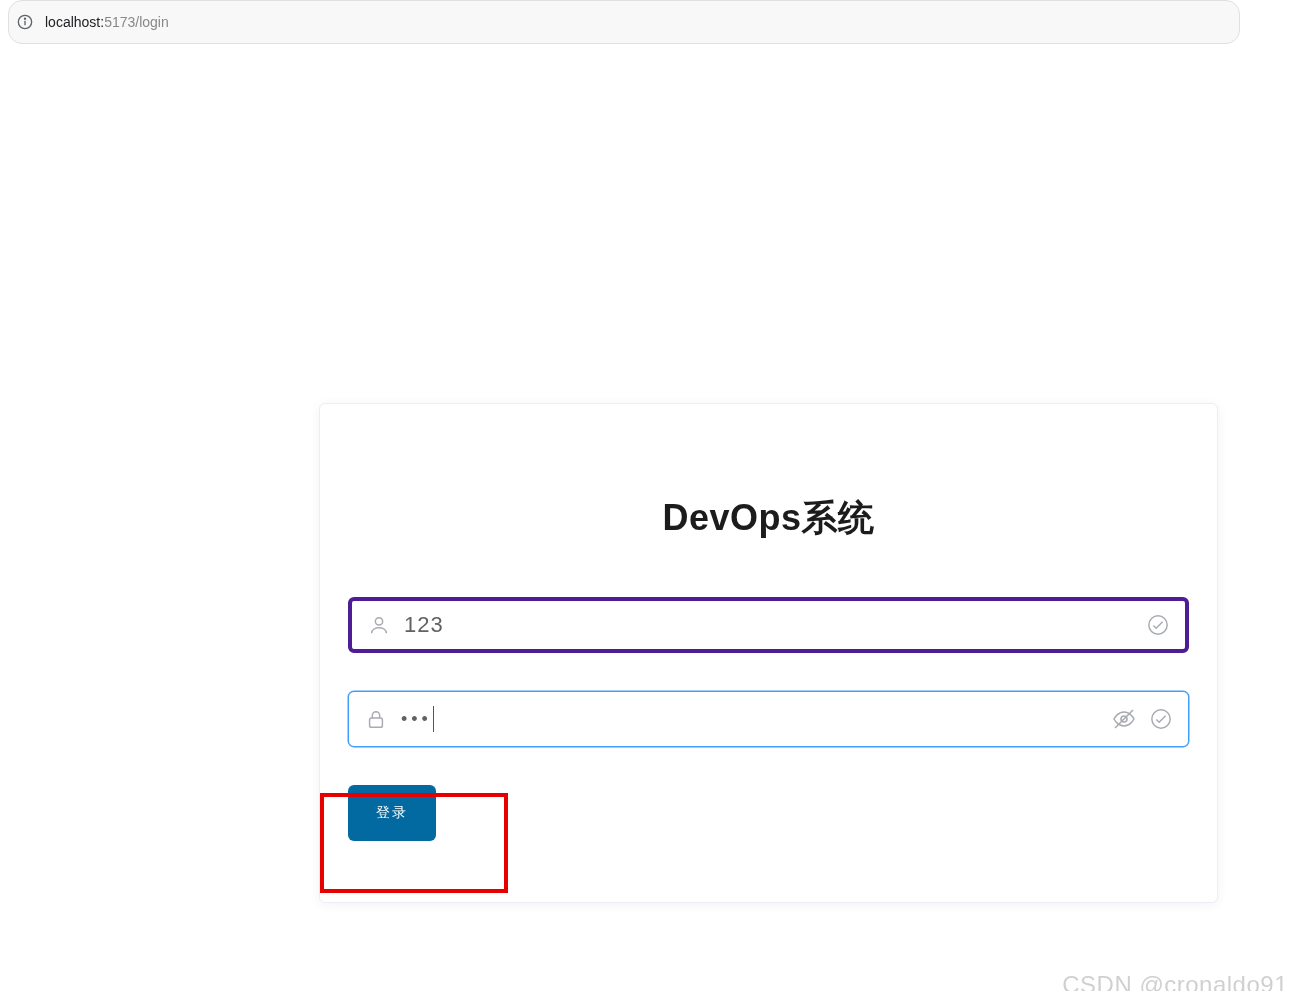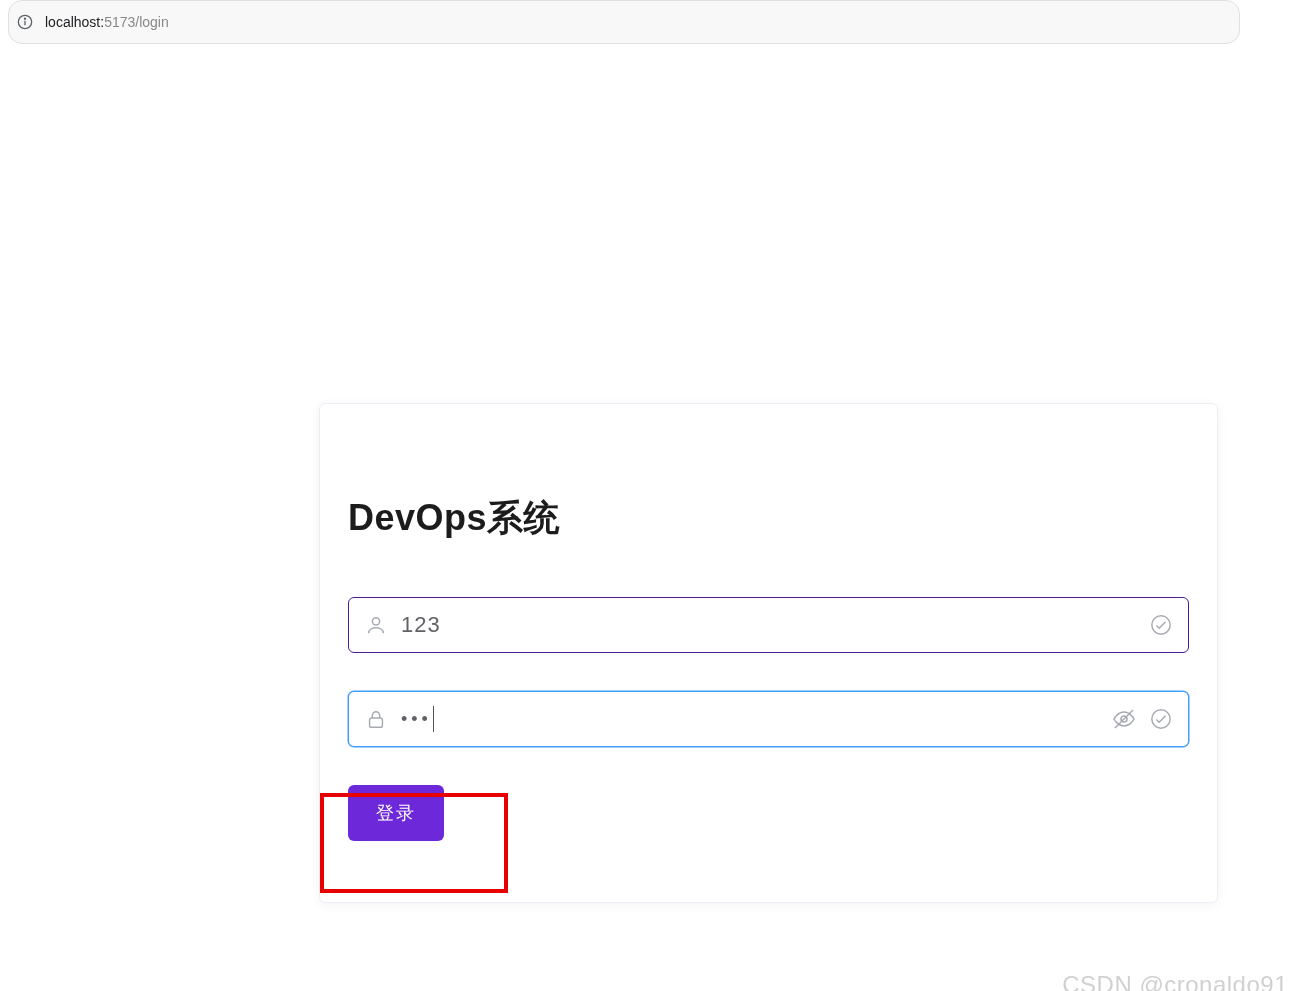--- a/index.html
+++ b/index.html
@@ -58,33 +58,33 @@
       background: #fff;
       border: 1px solid #ebeef5;
       border-radius: 6px;
       box-shadow: 0 2px 12px 0 rgba(0,0,0,0.05);
       padding: 20px 28px;
     }
     .login-title {
       font-size: 36px;
       font-weight: 700;
       color: #1c1c1c;
-      text-align: left;
+      text-align: center;
       margin-top: 70px;
       margin-bottom: 54px;
       letter-spacing: 0.5px;
     }
     .form-group {
       margin-bottom: 38px;
     }
     .input-wrapper {
       display: flex;
       align-items: center;
       height: 56px;
-      border: 1px solid #4c1d95;
+      border: 4px solid #4c1d95;
       border-radius: 6px;
       padding: 0 16px;
       background: #fff;
     }
     .input-wrapper.focused {
       border: 1.5px solid #409eff;
       box-shadow: 0 0 0 0.5px #409eff;
     }
     .input-prefix-icon {
       color: #a8abb2;
@@ -126,23 +126,23 @@
       height: 100px;
       border: 4px solid #e60000;
       pointer-events: none;
     }
     .login-button {
       display: inline-flex;
       align-items: center;
       justify-content: center;
       height: 56px;
       padding: 8px 28px;
-      background: #6d28d9;
+      background: #0369a1;
       color: #fff;
-      font-size: 18px;
+      font-size: 14px;
       border: none;
       border-radius: 6px;
       cursor: pointer;
       letter-spacing: 2px;
     }
     .watermark {
       position: absolute;
       right: 12px;
       bottom: 8px;
       font-size: 24px;

